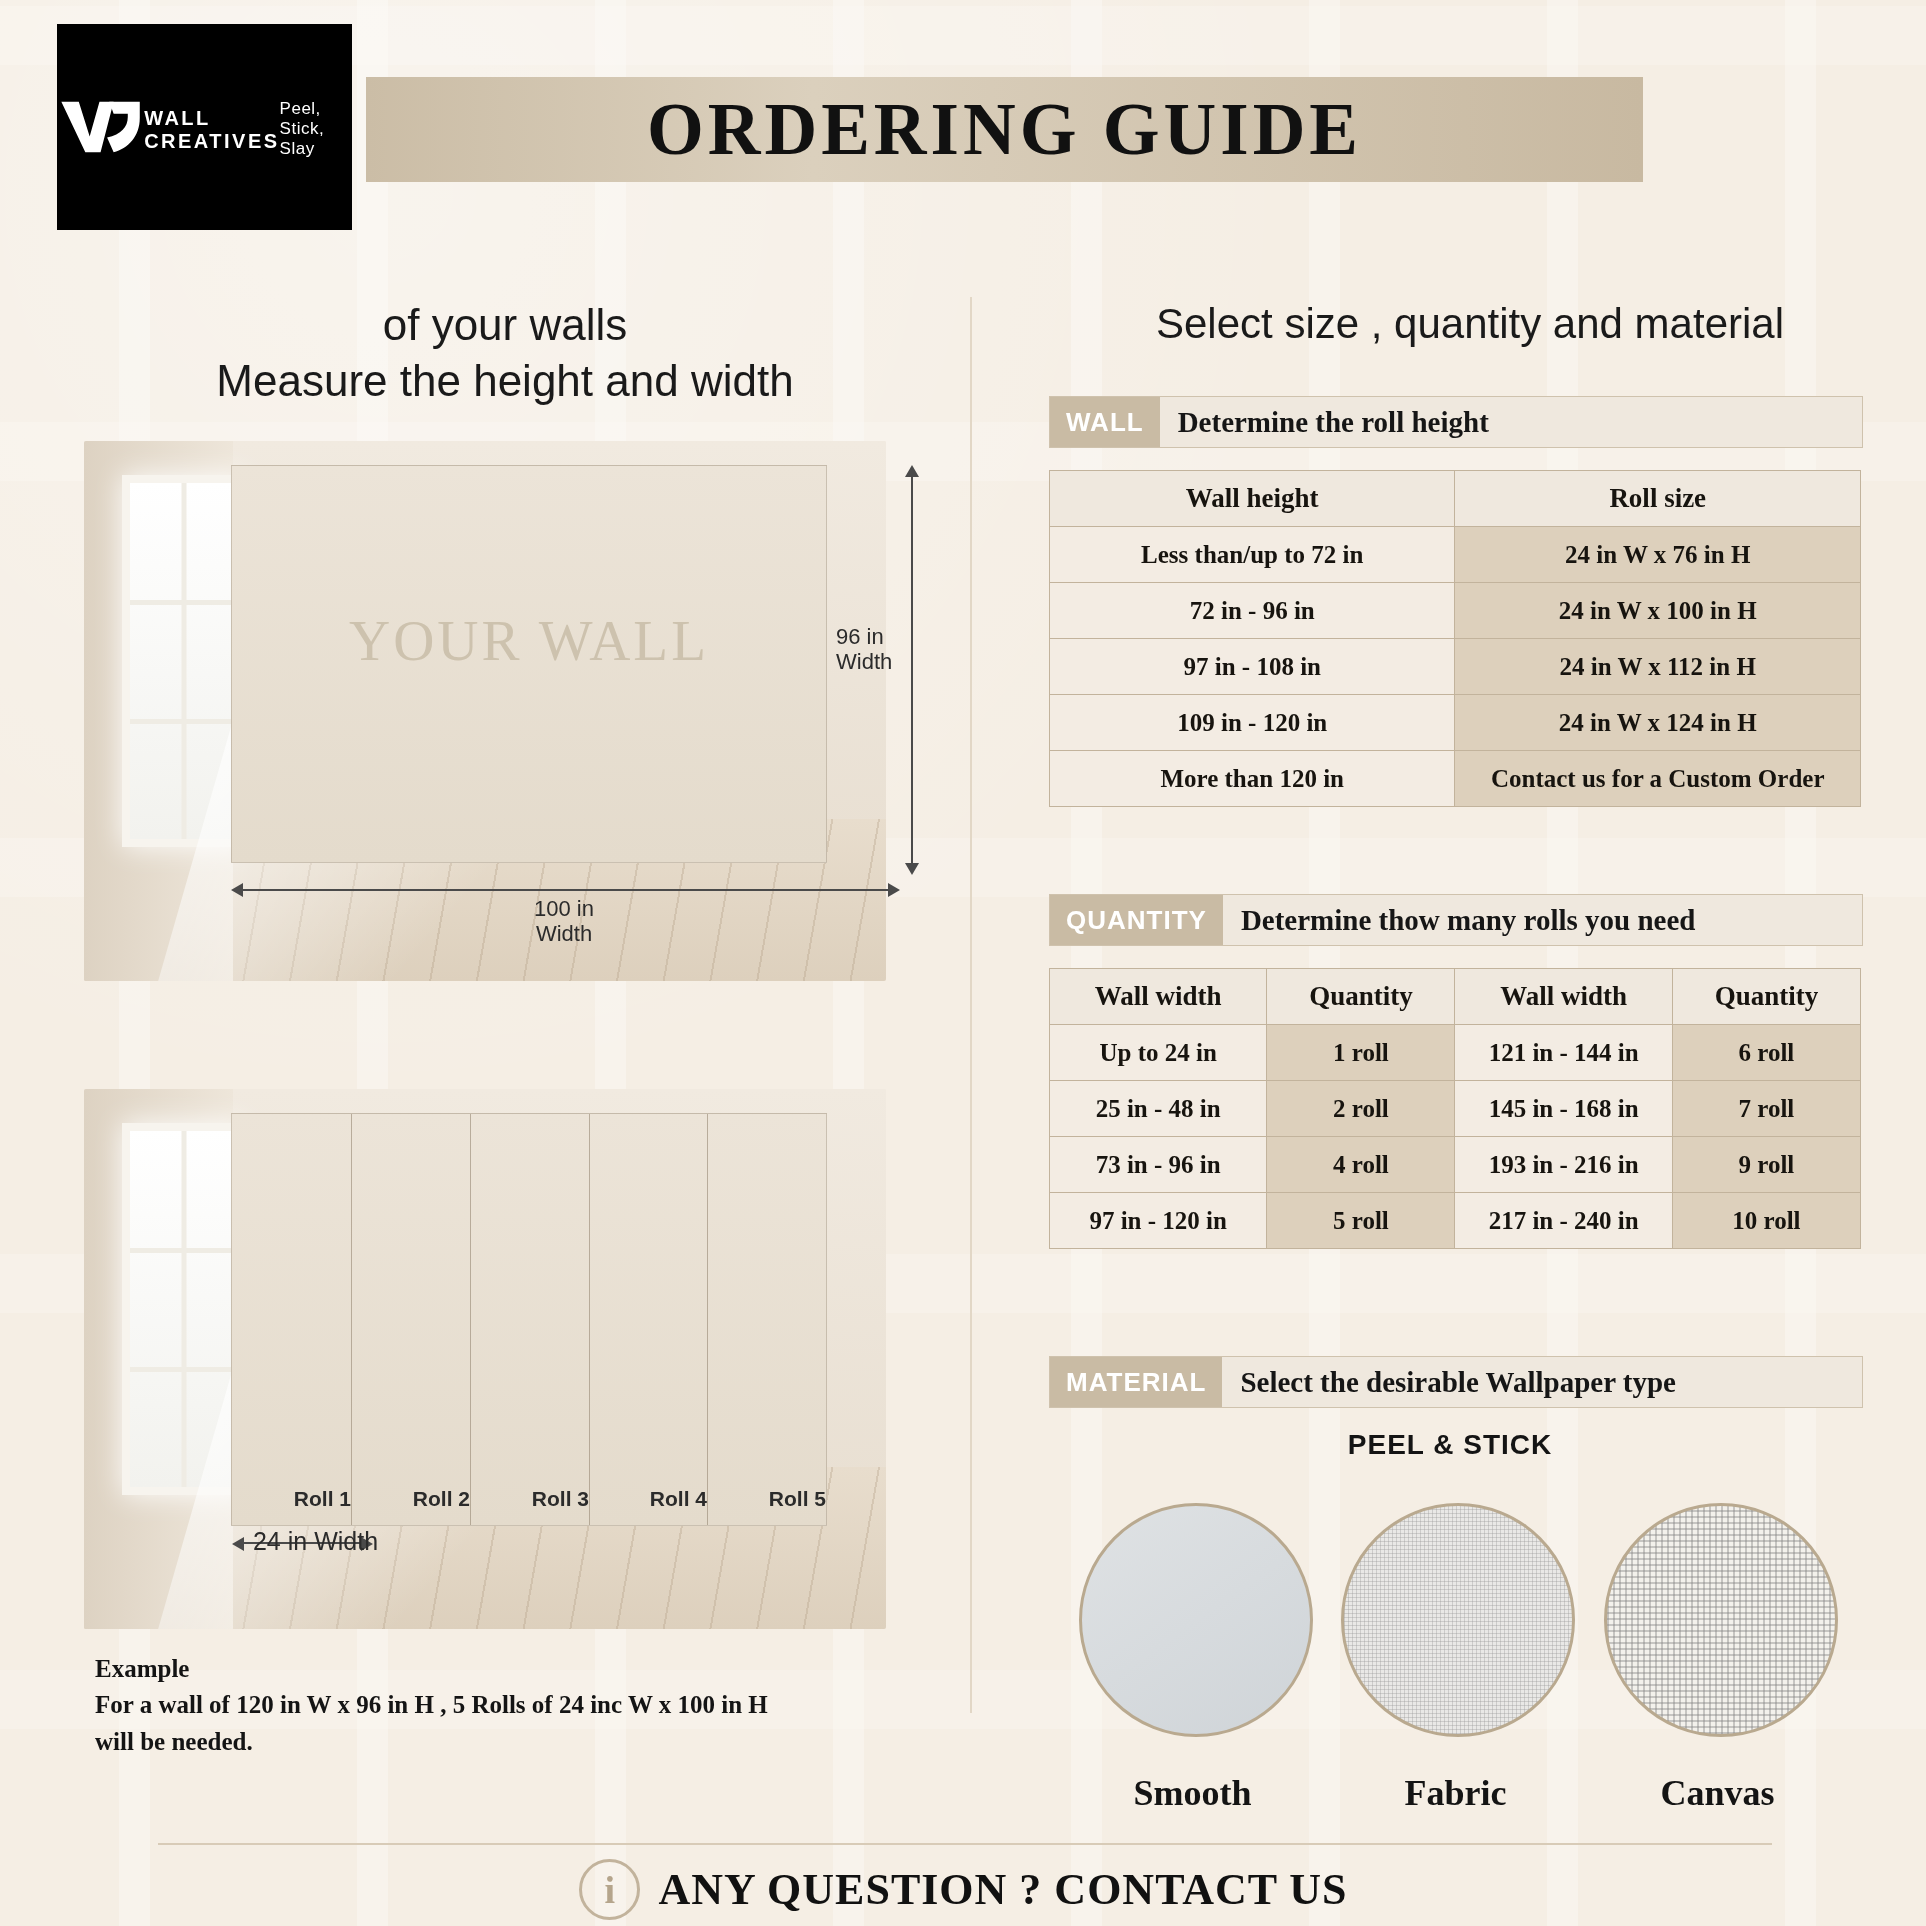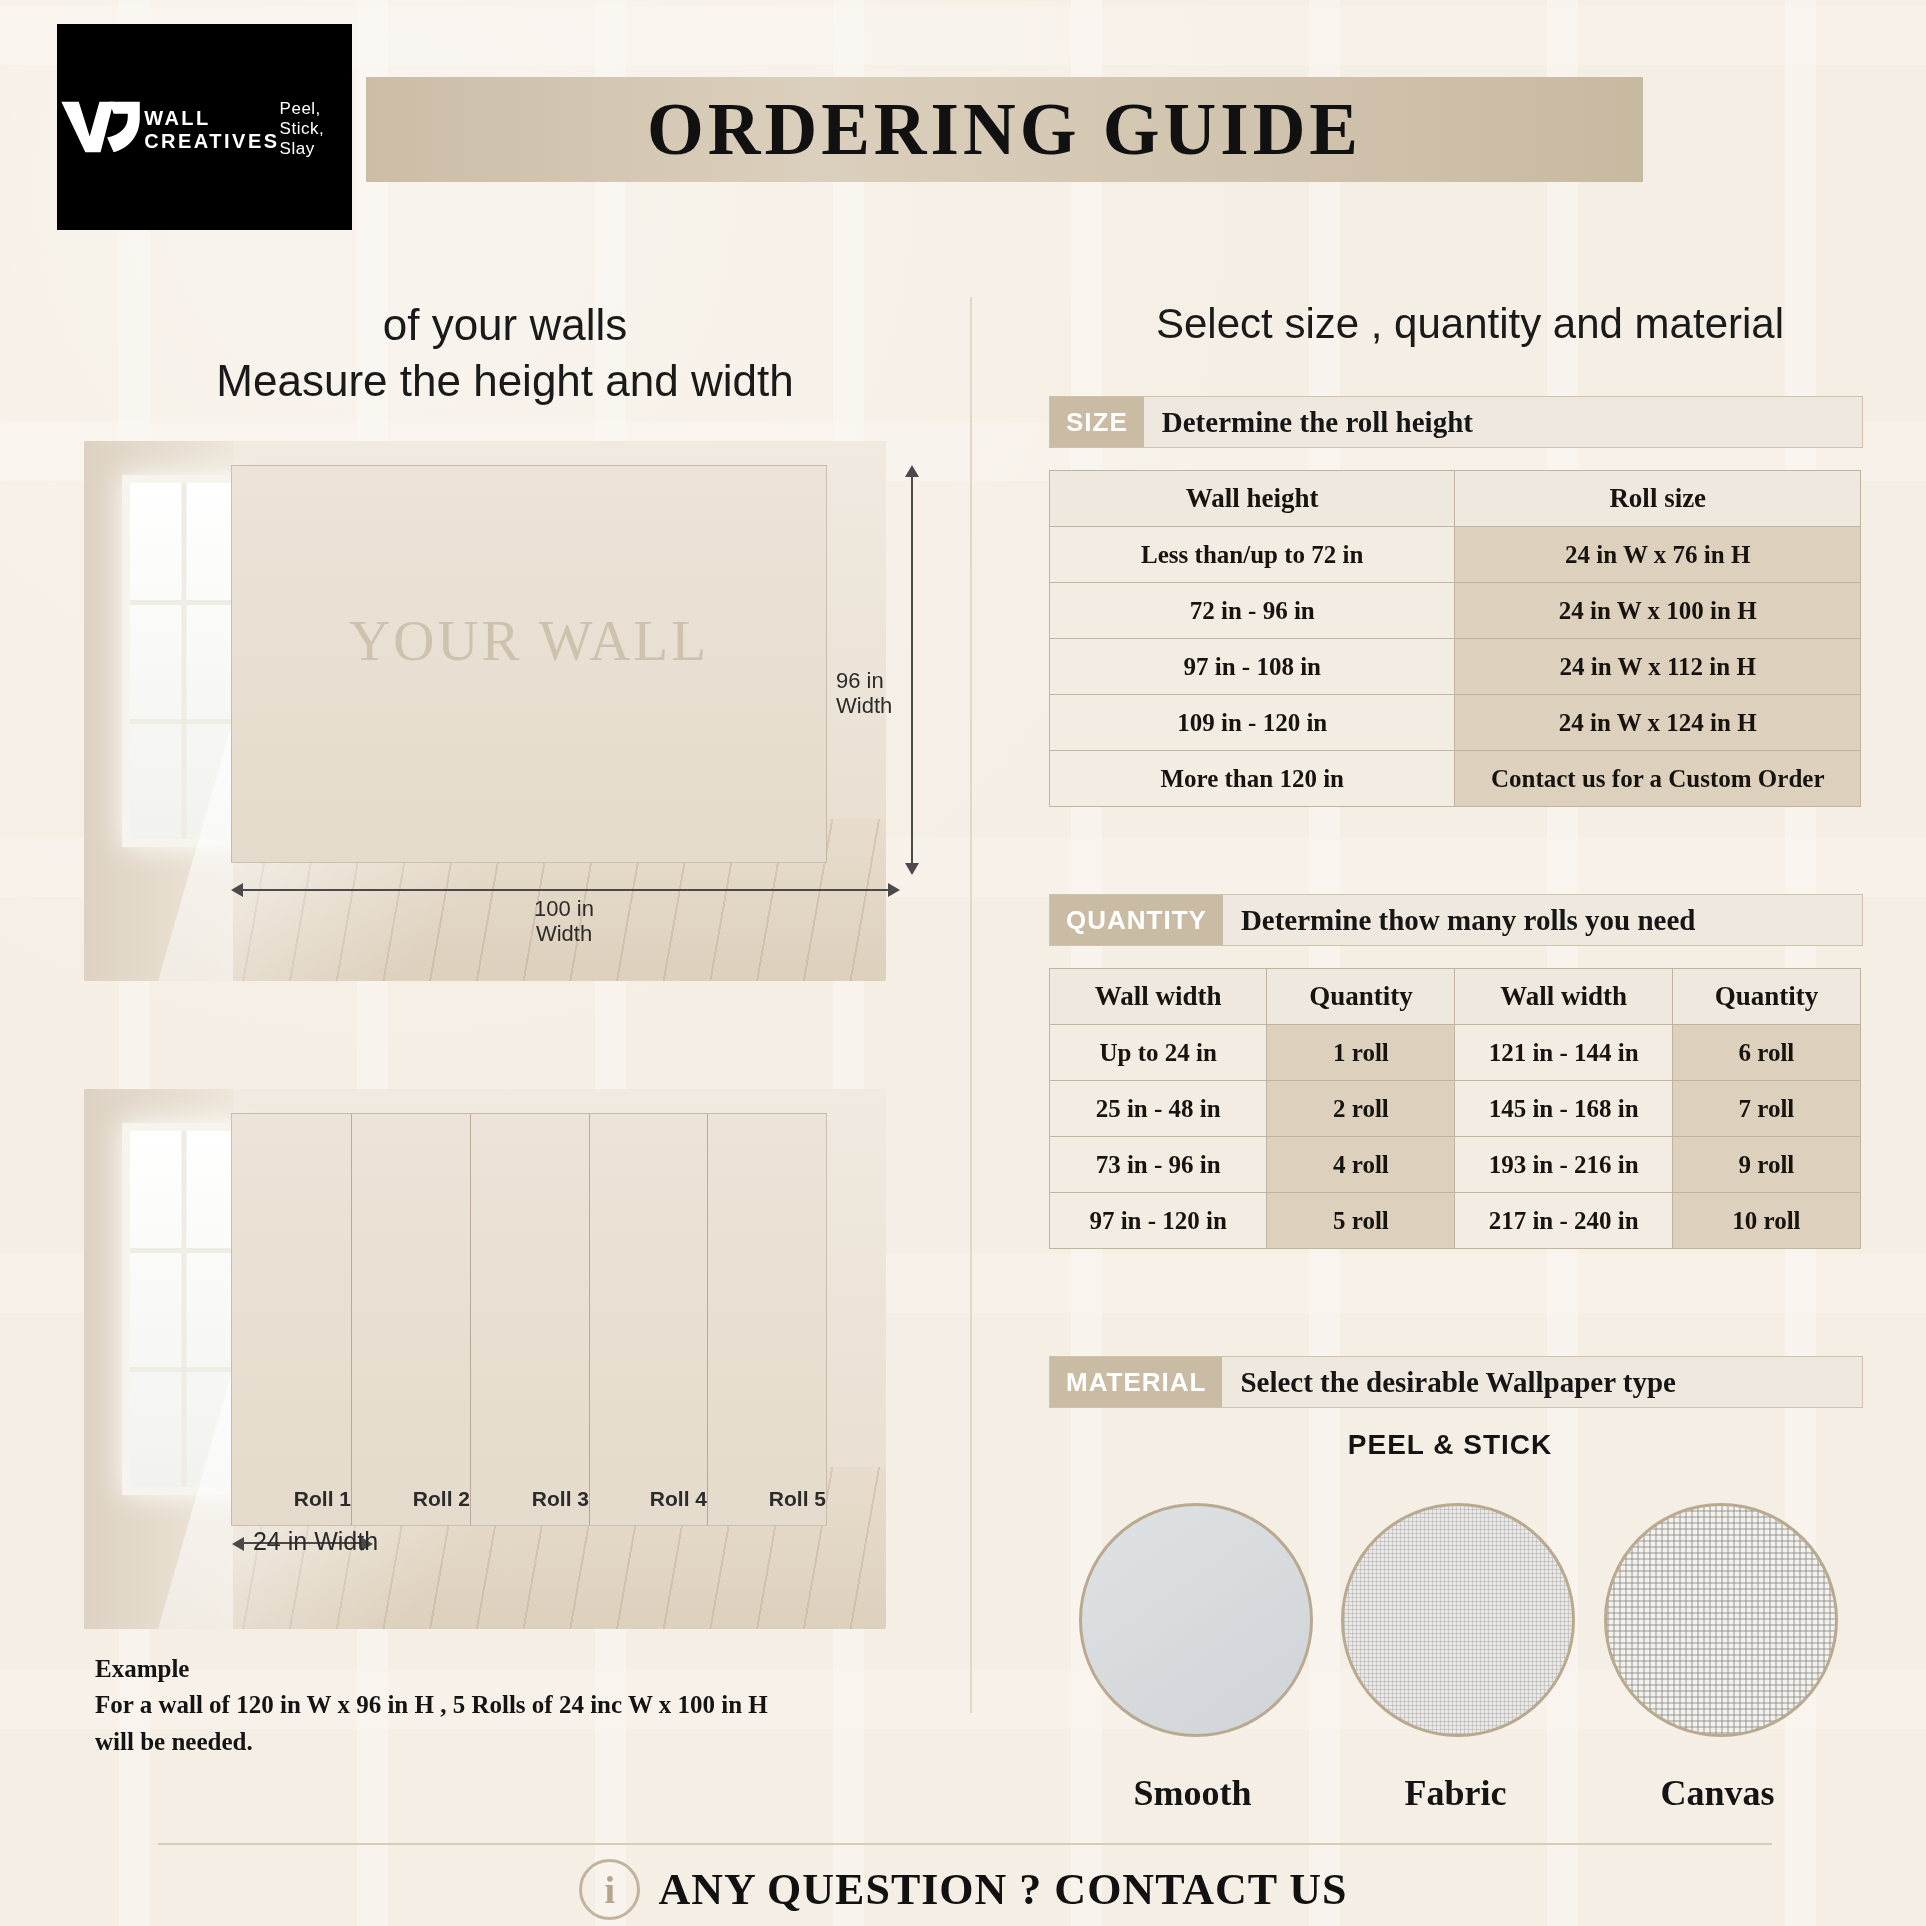--- a/index.html
+++ b/index.html
@@ -244,21 +244,21 @@
     <div class="window"></div>
     <div class="lightpatch"></div>
     <div class="wall-area" style="left:147px;top:24px;width:594px;height:396px;">
       <div class="your-wall-text">YOUR WALL</div>
     </div>
   </div>
 
   <div class="dim-v" style="left:911px;top:477px;height:386px;"></div>
   <div class="arrow up" style="left:905px;top:465px;"></div>
   <div class="arrow down" style="left:905px;top:863px;"></div>
-  <div class="dim-label" style="left:816px;top:668px;width:188px;text-align:left;padding-left:20px;">
+  <div class="dim-label" style="left:816px;top:624px;width:188px;text-align:left;padding-left:20px;">
     <div>96 in</div>
     <div>Width</div>
   </div>
 
   <div class="dim-h" style="left:243px;top:889px;width:645px;"></div>
   <div class="arrow left" style="left:231px;top:883px;"></div>
   <div class="arrow right" style="left:888px;top:883px;"></div>
   <div class="dim-label" style="left:455px;top:896px;width:218px;">
     <div>100 in</div>
     <div>Width</div>
@@ -298,21 +298,21 @@
   <div class="example">
     <div>Example</div>
     <div>For a wall of 120 in W x 96 in H , 5 Rolls of 24 inc W x 100 in H</div>
     <div>will be needed.</div>
   </div>
 
   <div class="h-right">Select size , quantity and material</div>
 
   <div class="band" style="left:1049px;top:396px;width:812px;">
     <div class="tag">
-        <span class="tag-text">SIZE</span>
+        <span class="tag-text">WALL</span>
       </div>
     <div class="caption">Determine the roll height</div>
   </div>
 
   <table class="grid" style="left:1049px;top:470px;width:812px;">
     <thead>
       <tr>
         <th style="width:406px;">Wall height</th>
         <th style="width:406px;text-align:center;">Roll size</th>
       </tr>

